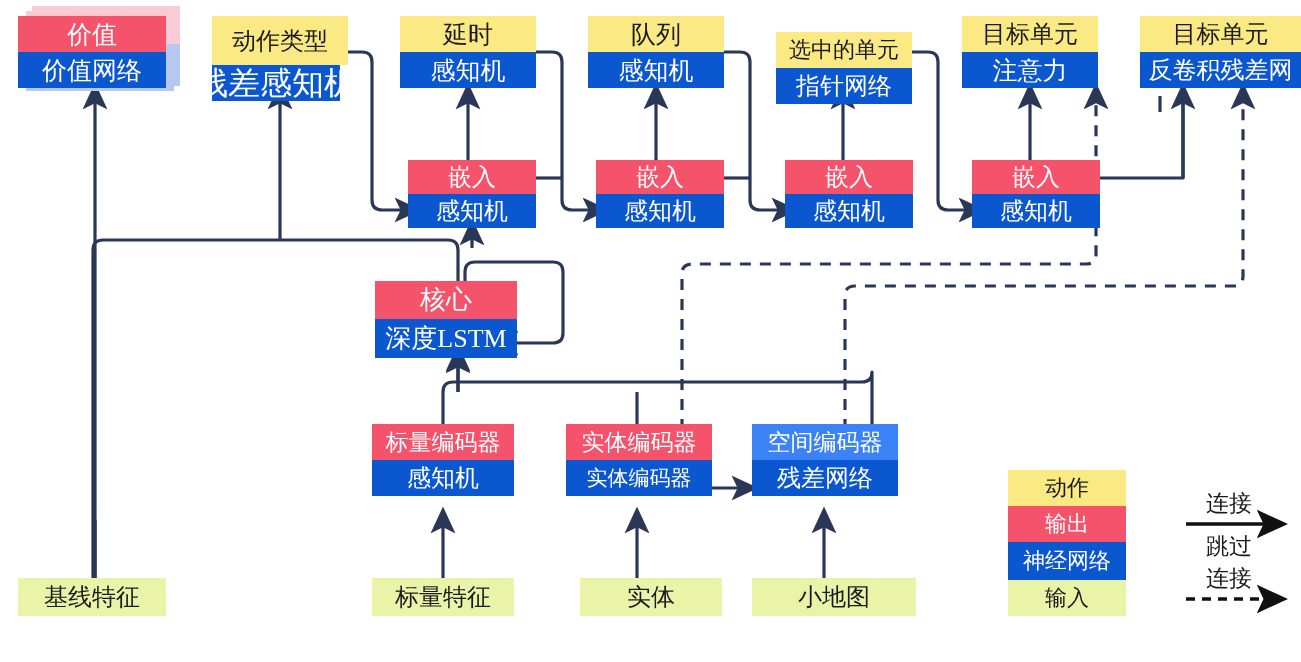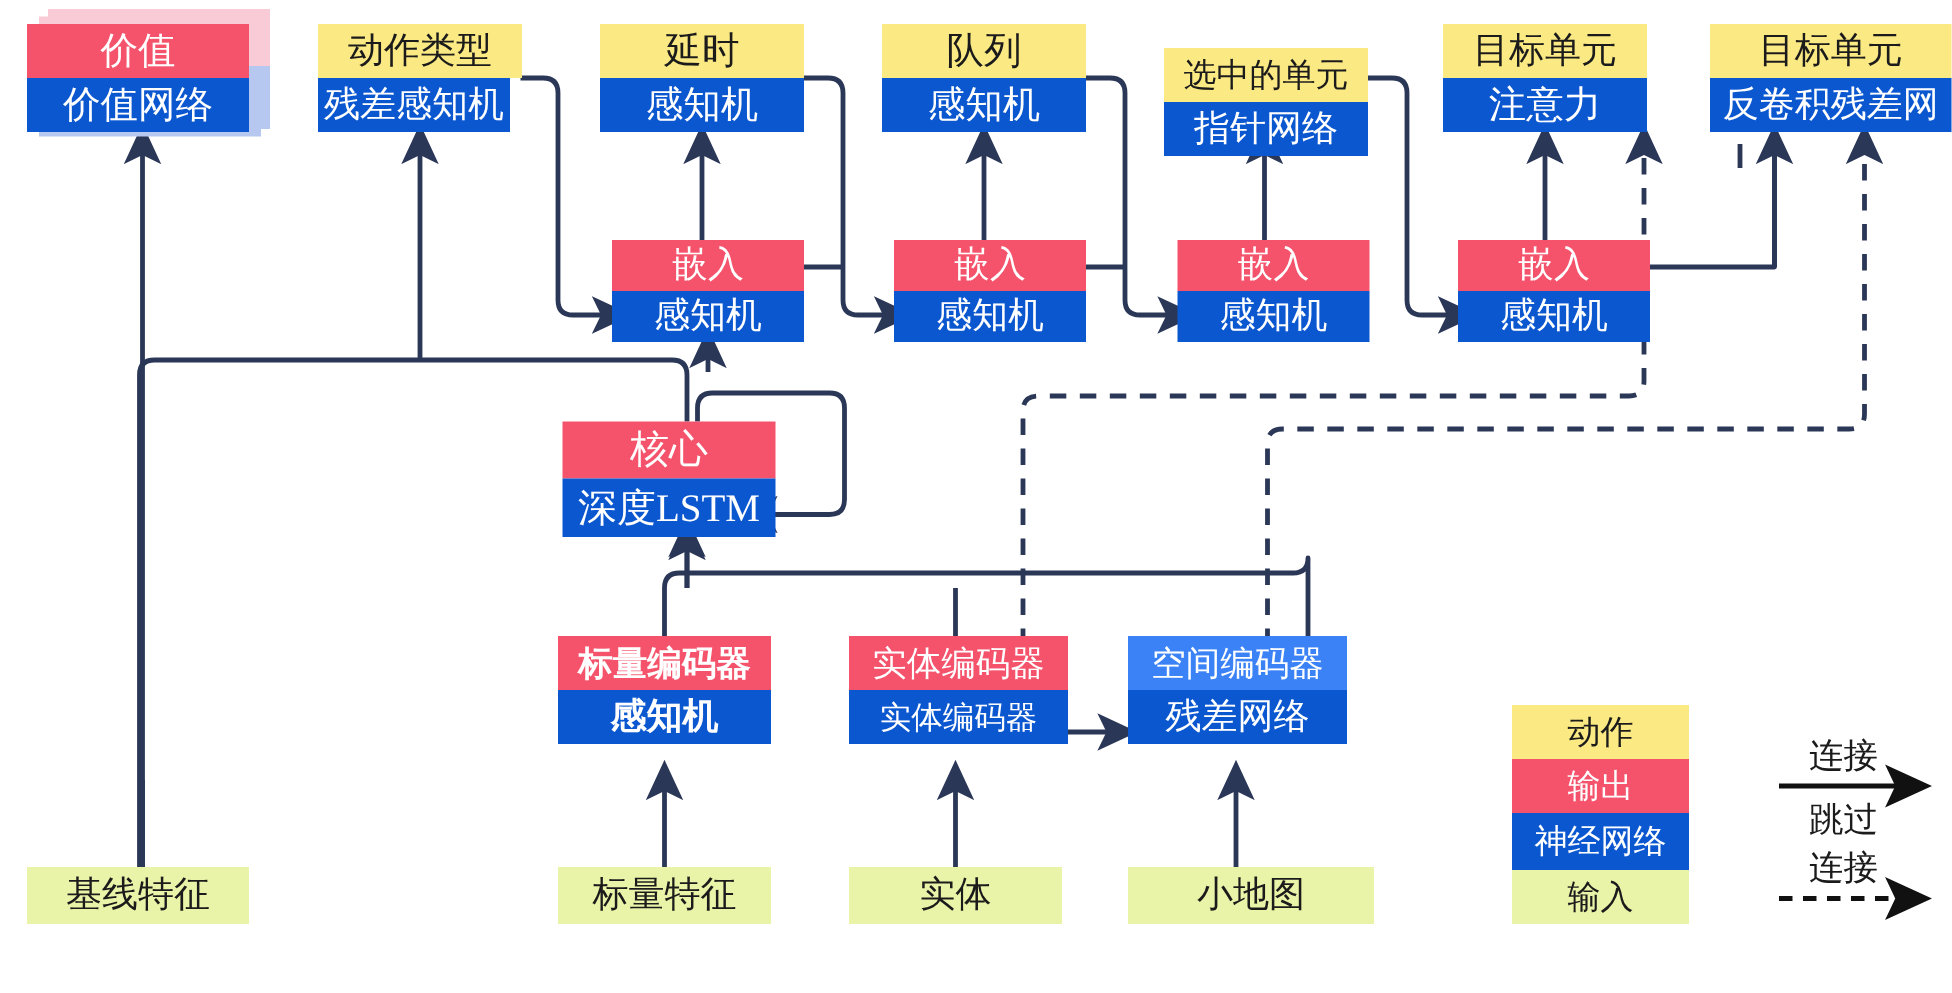--- a/index.html
+++ b/index.html
@@ -113,22 +113,22 @@
   <div class="shadow-a" style="left: 26px; top: 11px; width: 148px; height: 38px; background: rgb(249, 203, 214);"></div>
   <div class="shadow-b" style="left: 32px; top: 44px; width: 148px; height: 42px; background: rgb(183, 200, 240);"></div>
   <div class="shadow-b" style="left: 26px; top: 49px; width: 148px; height: 42px; background: rgb(183, 200, 240);"></div>
 
   <div class="node" style="left:18px;top:16px;width:148px;height:72px;">
     <div class="cell c-output" style="width: 148px; height: 36px; font-size: 25px; background: rgb(244, 83, 107);">价值</div>
     <div class="cell c-net" style="width: 148px; height: 36px; font-size: 25px; background: rgb(11, 87, 208);">价值网络</div>
   </div>
 
   <div class="node" style="left:212px;top:16px;width:136px;height:72px;">
-    <div class="cell c-action" style="width: 136px; height: 36px; font-size: 24px; background: rgb(251, 233, 131);">动作类型</div>
-    <div class="cell c-net" style="width: 128px; height: 36px; font-size: 24px; background: rgb(11, 87, 208);">残差感知机</div>
+    <div class="cell c-action" style="width: 136px; height: 49px; font-size: 24px; background: rgb(251, 233, 131);">动作类型</div>
+    <div class="cell c-net" style="width: 128px; height: 36px; font-size: 32px; background: rgb(11, 87, 208);">残差感知机</div>
   </div>
 
   <div class="node" style="left:400px;top:16px;width:136px;height:72px;">
     <div class="cell c-action" style="width: 136px; height: 36px; font-size: 25px; background: rgb(251, 233, 131);">延时</div>
     <div class="cell c-net" style="width: 136px; height: 36px; font-size: 25px; background: rgb(11, 87, 208);">感知机</div>
   </div>
 
   <div class="node" style="left:588px;top:16px;width:136px;height:72px;">
     <div class="cell c-action" style="width: 136px; height: 36px; font-size: 25px; background: rgb(251, 233, 131);">队列</div>
     <div class="cell c-net" style="width: 136px; height: 36px; font-size: 25px; background: rgb(11, 87, 208);">感知机</div>
@@ -167,38 +167,38 @@
   <div class="node" style="left:972px;top:160px;width:128px;height:68px;">
     <div class="cell c-output" style="width: 128px; height: 34px; font-size: 24px; background: rgb(244, 83, 107);">嵌入</div>
     <div class="cell c-net" style="width: 128px; height: 34px; font-size: 24px; background: rgb(11, 87, 208);">感知机</div>
   </div>
 
   <div class="node" style="left:375px;top:281px;width:142px;height:77px;border-radius:32px;">
     <div class="cell c-output" style="width: 142px; height: 38px; font-size: 26px; background: rgb(244, 83, 107);">核心</div>
     <div class="cell c-net" style="width: 142px; height: 39px; font-size: 26px; background: rgb(11, 87, 208);">深度LSTM</div>
   </div>
 
-  <div class="node" style="left:372px;top:424px;width:126px;height:72px;font-weight:bold;">
+  <div class="node" style="left:372px;top:424px;width:126px;height:72px;">
     <div class="cell c-output" style="width: 142px; height: 36px; font-size: 23px; background: rgb(244, 83, 107);">标量编码器</div>
     <div class="cell c-net" style="width: 142px; height: 36px; font-size: 24px; background: rgb(11, 87, 208);">感知机</div>
   </div>
 
   <div class="node" style="left:566px;top:424px;width:146px;height:72px;">
     <div class="cell c-output" style="width: 146px; height: 36px; font-size: 23px; background: rgb(244, 83, 107);">实体编码器</div>
     <div class="cell c-net" style="width: 146px; height: 36px; font-size: 21px; background: rgb(11, 87, 208);">实体编码器</div>
   </div>
 
   <div class="node" style="left:752px;top:424px;width:146px;height:72px;">
     <div class="cell c-output" style="width: 146px; height: 36px; font-size: 23px; background: #3b82f6;">空间编码器</div>
     <div class="cell c-net" style="width: 146px; height: 36px; font-size: 24px; background: rgb(11, 87, 208);">残差网络</div>
   </div>
 
   <div class="cell c-input node" style="left: 18px; top: 578px; width: 148px; height: 38px; font-size: 24px; background: rgb(233, 244, 168);">基线特征</div>
   <div class="cell c-input node" style="left: 372px; top: 578px; width: 142px; height: 38px; font-size: 24px; background: rgb(233, 244, 168);">标量特征</div>
-  <div class="cell c-input node" style="left: 566px; top: 578px; width: 142px; height: 38px; font-size: 24px; background: rgb(233, 244, 168);">实体</div>
+  <div class="cell c-input node" style="left: 580px; top: 578px; width: 142px; height: 38px; font-size: 24px; background: rgb(233, 244, 168);">实体</div>
   <div class="cell c-input node" style="left: 752px; top: 578px; width: 164px; height: 38px; font-size: 24px; background: rgb(233, 244, 168);">小地图</div>
 
   <div id="legend" style="left:1008px;top:470px;width:118px;height:146px;">
     <div class="cell c-action legend-swatch" style="position: absolute; left: 0px; top: 0px; width: 118px; height: 36px; font-size: 22px; background: rgb(251, 233, 131);">动作</div>
     <div class="cell c-output legend-swatch" style="position: absolute; left: 0px; top: 36px; width: 118px; height: 36px; font-size: 22px; background: rgb(244, 83, 107);">输出</div>
     <div class="cell c-net legend-swatch" style="position: absolute; left: 0px; top: 72px; width: 118px; height: 38px; font-size: 22px; background: rgb(11, 87, 208);">神经网络</div>
     <div class="cell c-input legend-swatch" style="position: absolute; left: 0px; top: 110px; width: 118px; height: 36px; font-size: 22px; background: rgb(233, 244, 168);">输入</div>
   </div>
 
   <div class="legend-label" style="left:1186px;top:488px;width:86px;font-size:23px;">连接</div>

